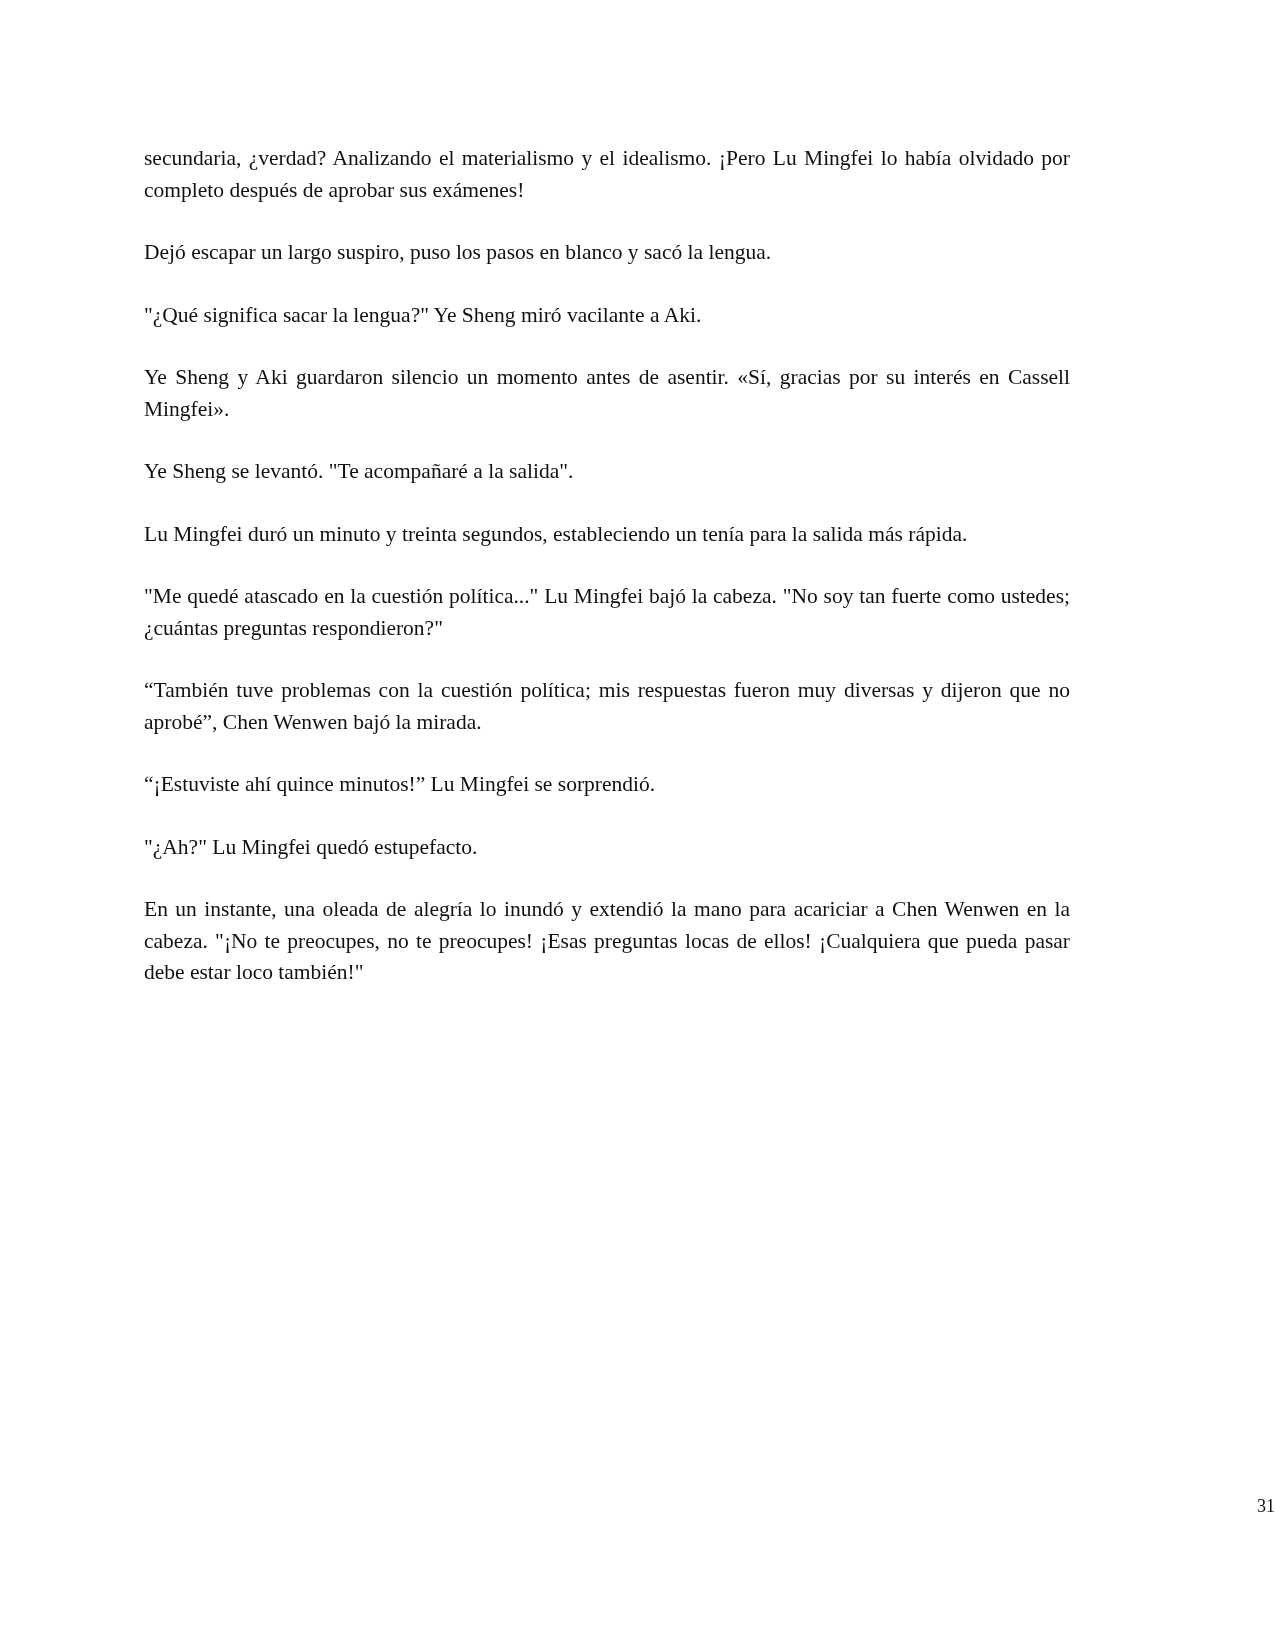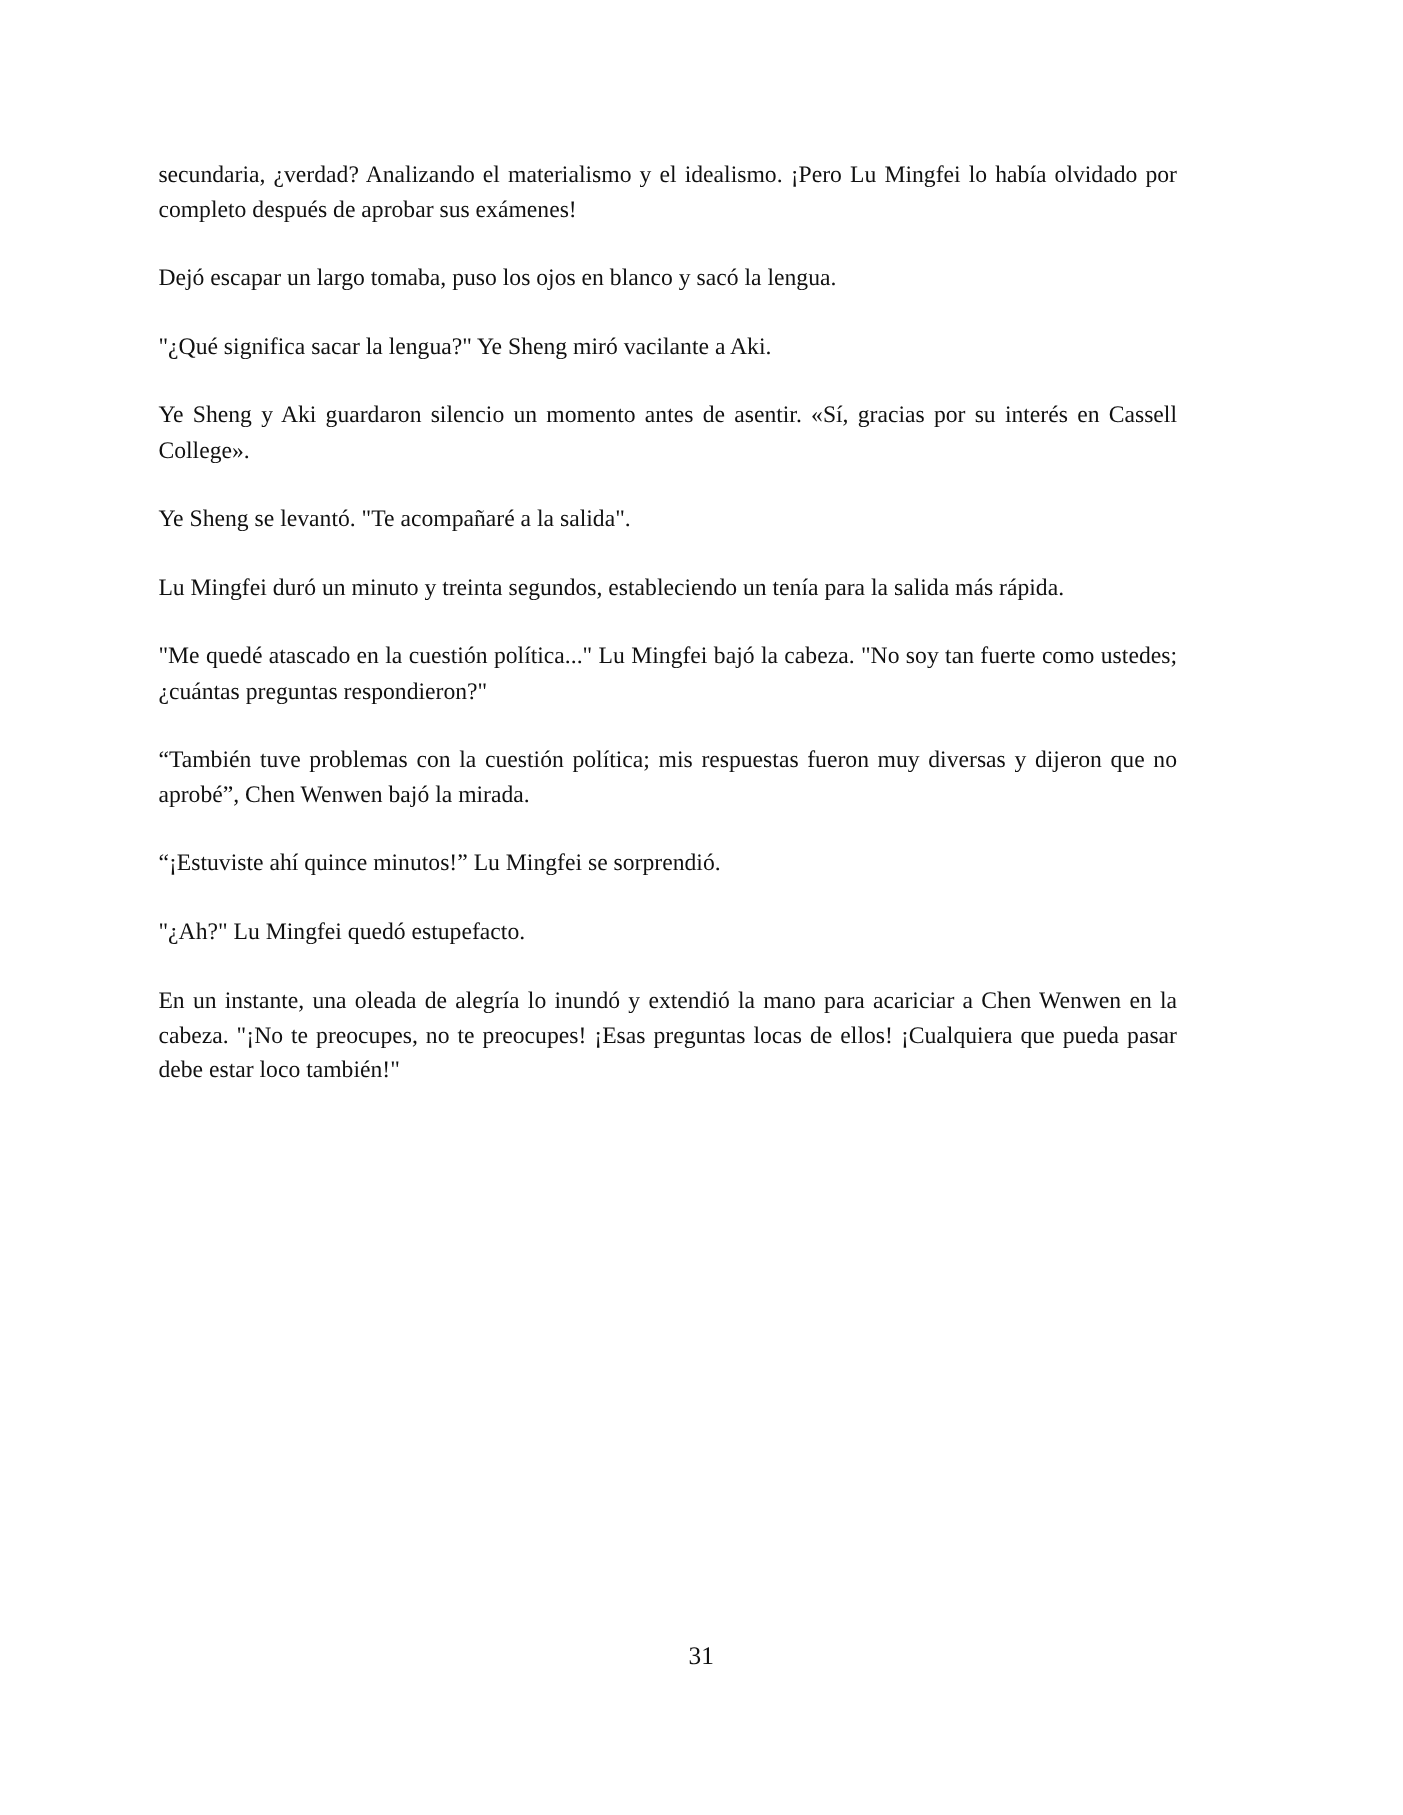--- a/index.html
+++ b/index.html
@@ -34,34 +34,34 @@
       font-size: 21.5px;
       line-height: 31.5px;
       text-align: justify;
       text-align-last: left;
     }
     .page-number {
       position: absolute;
       left: 0;
       width: 1275px;
       top: 1494px;
-      text-align: center;
-      font-size: 23px;
+      text-align: right;
+      font-size: 18px;
       line-height: 24px;
     }
   </style>
 </head>
 <body>
 
 <div class="page">
   <div class="body-text">
     <p class="para">secundaria, ¿verdad? Analizando el materialismo y el idealismo. ¡Pero Lu Mingfei lo había olvidado por completo después de aprobar sus exámenes!</p>
-    <p class="para">Dejó escapar un largo tomaba, puso los ojos en blanco y sacó la lengua.</p>
+    <p class="para">Dejó escapar un largo suspiro, puso los pasos en blanco y sacó la lengua.</p>
     <p class="para">"¿Qué significa sacar la lengua?" Ye Sheng miró vacilante a Aki.</p>
-    <p class="para">Ye Sheng y Aki guardaron silencio un momento antes de asentir. «Sí, gracias por su interés en Cassell College».</p>
+    <p class="para">Ye Sheng y Aki guardaron silencio un momento antes de asentir. «Sí, gracias por su interés en Cassell Mingfei».</p>
     <p class="para">Ye Sheng se levantó. "Te acompañaré a la salida".</p>
     <p class="para">Lu Mingfei duró un minuto y treinta segundos, estableciendo un tenía para la salida más rápida.</p>
     <p class="para">"Me quedé atascado en la cuestión política..." Lu Mingfei bajó la cabeza. "No soy tan fuerte como ustedes; ¿cuántas preguntas respondieron?"</p>
     <p class="para">“También tuve problemas con la cuestión política; mis respuestas fueron muy diversas y dijeron que no aprobé”, Chen Wenwen bajó la mirada.</p>
     <p class="para">“¡Estuviste ahí quince minutos!” Lu Mingfei se sorprendió.</p>
     <p class="para">"¿Ah?" Lu Mingfei quedó estupefacto.</p>
     <p class="para">En un instante, una oleada de alegría lo inundó y extendió la mano para acariciar a Chen Wenwen en la cabeza. "¡No te preocupes, no te preocupes! ¡Esas preguntas locas de ellos! ¡Cualquiera que pueda pasar debe estar loco también!"</p>
   </div>
   <div class="page-number">31</div>
 </div>

